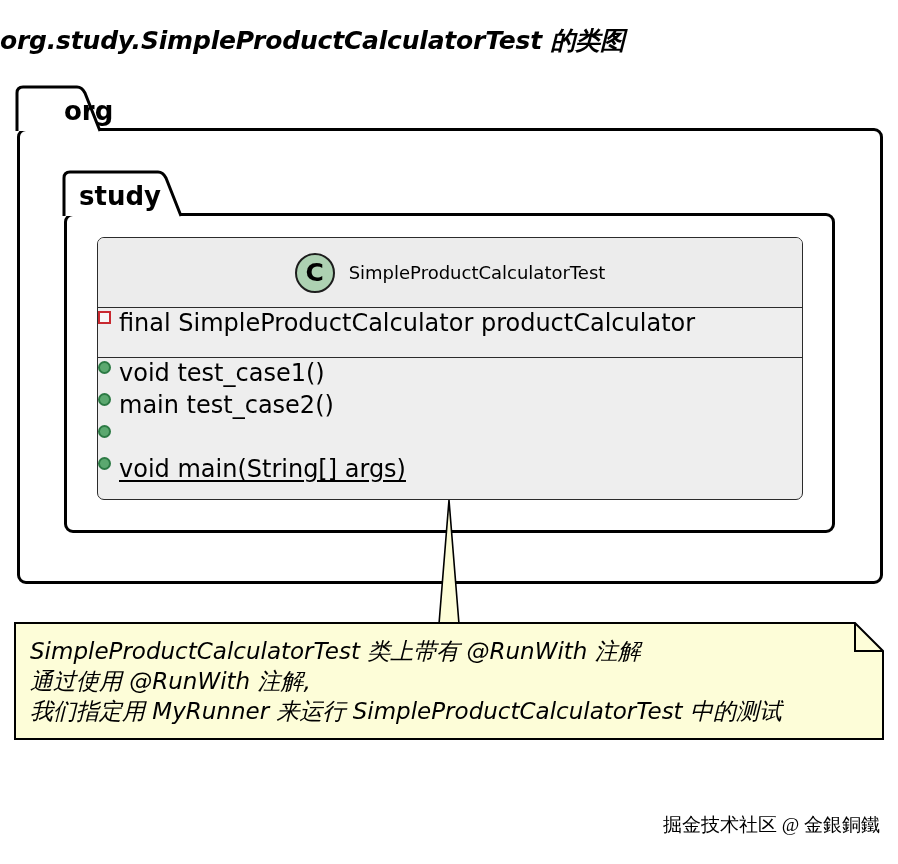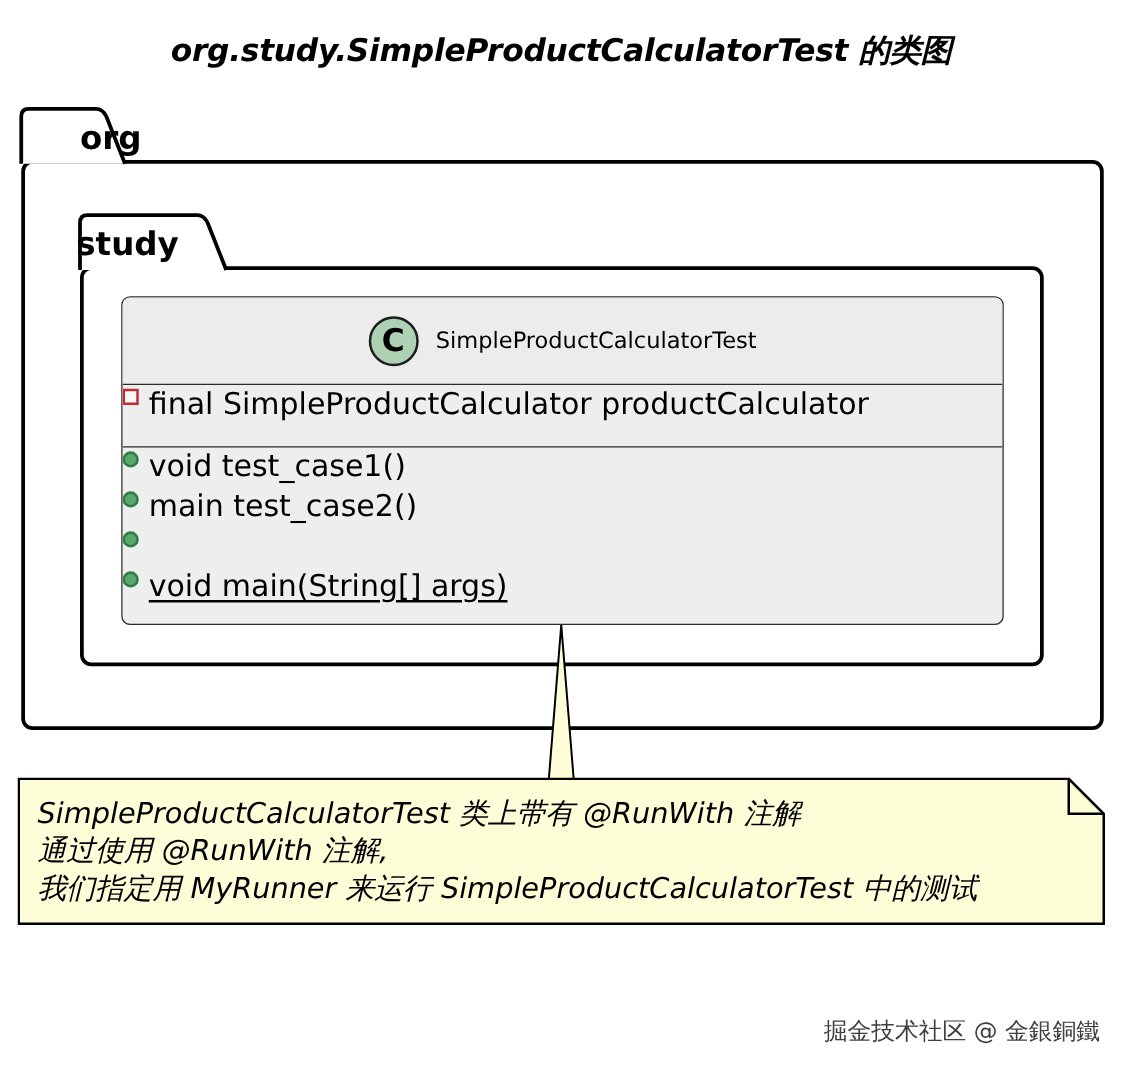--- a/index.html
+++ b/index.html
@@ -15,21 +15,20 @@
     font-family: "DejaVu Sans", "Liberation Sans", sans-serif;
     color: #000000;
   }
 
   
   #diagram-title {
     position: absolute;
     left: 0;
     top: 24px;
     width: 898px;
-    text-align: center;
     font-size: 25px;
     font-weight: bold;
     font-style: italic;
     letter-spacing: -0.2px;
     white-space: nowrap;
   }
 
   
   .package {
     position: absolute;
@@ -60,21 +59,21 @@
   #tab-study { left: 61px; top: 169px; width: 132px; height: 50px; }
 
   .package-tab-label {
     position: absolute;
     font-size: 26px;
     font-weight: bold;
     white-space: nowrap;
     line-height: 1;
   }
   #tab-org .package-tab-label   { left: 18px; top: 14px; margin-left: 32px; }
-  #tab-study .package-tab-label { left: 0; top: 14px; text-align: right; }
+  #tab-study .package-tab-label { left: 18px; top: 14px; text-align: right; }
 
   
   #class-box {
     position: absolute;
     left: 97px;
     top: 237px;
     width: 706px;
     height: 263px;
     box-sizing: border-box;
     border: 1px solid #2b2b2b;
@@ -184,22 +183,23 @@
   }
 
   
   #watermark {
     position: absolute;
     left: 0;
     top: 812px;
     width: 880px;
     text-align: right;
     font-size: 19px;
-    color: #404040;
-    white-space: nowrap;
+    color: #000000;
+    white-space: nowrap;
+    font-family: Liberation Serif, serif;
   }
 </style>
 </head>
 <body>
 
 <div id="diagram-title">org.study.SimpleProductCalculatorTest 的类图</div>
 
 <div id="package-org" class="package"></div>
 
 <div id="tab-org" class="package-tab">

